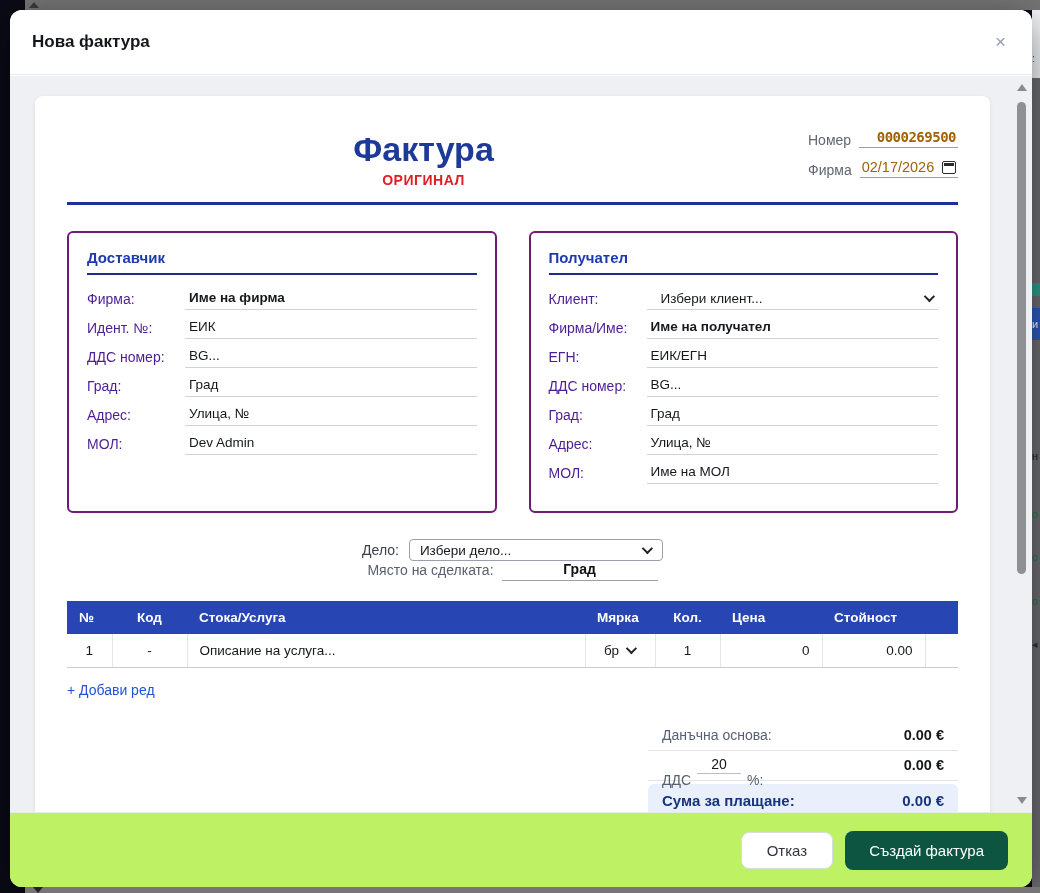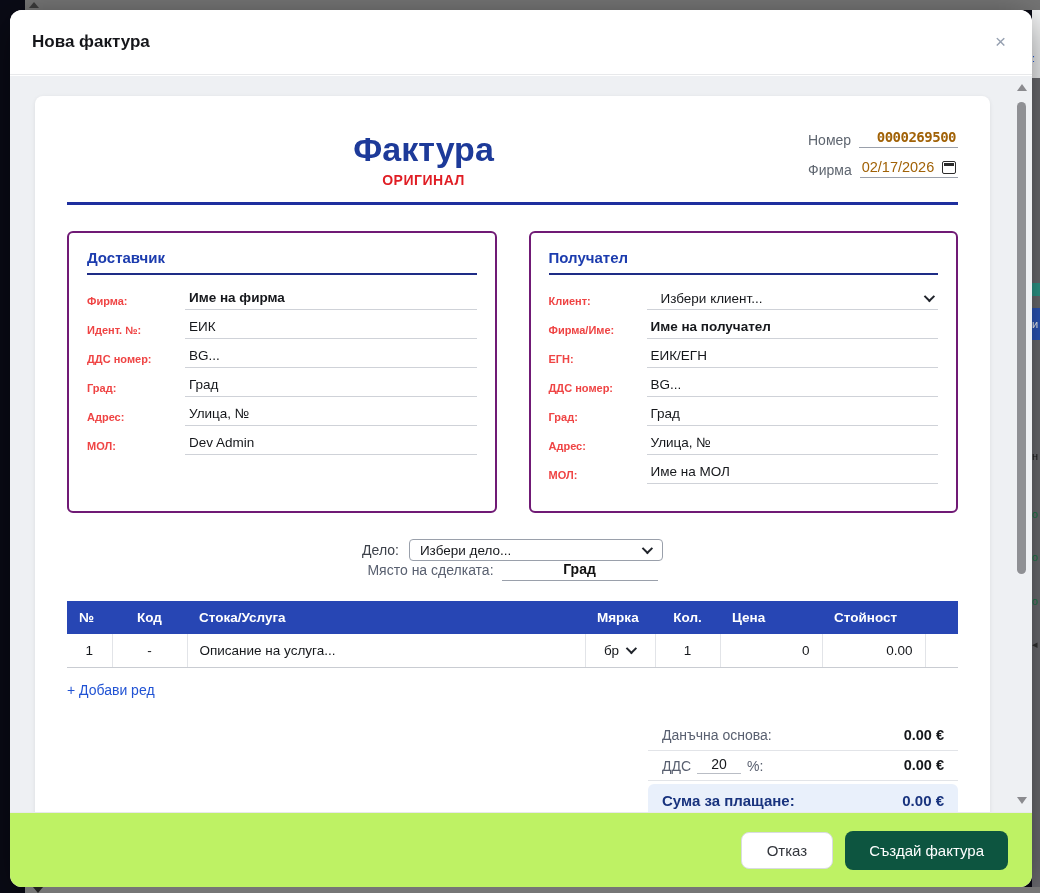--- a/index.html
+++ b/index.html
@@ -39,21 +39,21 @@
   .date-value { flex:1; font-size:14.5px; }
   .cal-icon { width:14px; height:13px; border:1.6px solid #2b2b2b; border-radius:2px; position:relative; margin-left:6px; }
   .cal-icon::before { content:""; position:absolute; left:1px; right:1px; top:1px; height:3px; background:#2b2b2b; }
 
   .blue-rule { height:3px; background:#1e2f9e; margin-top:14px; }
 
   .panels { display:flex; gap:32px; margin-top:26px; }
   .panel { flex:1; border:2px solid #701a75; border-radius:6px; background:#fff; padding:16px 18px 20px 18px; }
   .panel-heading { font-size:15px; font-weight:bold; color:#1c3cae; padding-bottom:7px; border-bottom:2px solid #1e2c86; margin-bottom:13px; }
   .field-row { display:flex; align-items:flex-end; margin-bottom:7px; }
-  .field-label { width:98px; min-width:98px; color:#ef4444; font-size:11px; padding-bottom:3px;font-weight:bold; }
+  .field-label { width:98px; min-width:98px; color:#4c1d95; font-size:14px; padding-bottom:3px; }
   .field-input { flex:1; border-bottom:1px solid #cfd2d8; font-size:13.5px; color:#16181c; padding:2px 4px 3px 4px; min-height:22px; }
   .field-input.bold { font-weight:bold; }
   .select-line { flex:1; border-bottom:1px solid #cfd2d8; font-size:13.5px; color:#16181c; padding:2px 4px 3px 14px; display:flex; align-items:center; min-height:22px; }
   .select-line .txt { flex:1; }
   .chev { width:8px; height:8px; border-right:2px solid #20242b; border-bottom:2px solid #20242b; transform:rotate(45deg) translateY(-2px); margin-right:2px; }
 
   .case-row { display:flex; justify-content:space-between; align-items:center; margin-top:26px;flex-direction:column; }
   .case-left { display:flex; align-items:center; }
   .case-label { font-size:14px; color:#3d424b; margin-right:10px; }
   .case-select { width:254px; height:22px; border:1px solid #9aa0ab; border-radius:4px; background:#fff; display:flex; align-items:center; padding:0 10px; font-size:13.5px; color:#16181c; }
@@ -73,21 +73,21 @@
   td.dim { color:#8a8f98; }
   .unit-cell { display:flex; align-items:center; justify-content:center; gap:7px; }
 
   .add-row { margin-top:14px; font-size:14px; color:#2153d4; cursor:pointer; display:inline-block; }
 
   .totals { width:310px; margin-left:auto; margin-top:22px; }
   .t-row { display:flex; justify-content:space-between; align-items:center; height:30px; padding:0 14px; border-bottom:1px solid #e2e4e8; }
   .t-label { font-size:14px; color:#596070; }
   .t-value { font-size:14.5px; color:#16181c; font-weight:600; }
   .t-vat-left { display:flex; align-items:flex-end; font-size:14px; color:#596070; }
-  .vat-input { width:44px; border-bottom:1px solid #b9bdc5; text-align:center; font-size:14px; color:#16181c; margin:0 6px; padding-bottom:1px; }
+  .vat-input { width:44px; border-bottom:1px solid #b9bdc5; text-align:center; font-size:14px; color:#16181c; margin:14px 6px; padding-bottom:1px; }
   .t-row.grand { background:#e9f0fb; border-radius:6px; border-bottom:none; height:34px; margin-top:3px; }
   .t-row.grand .t-label { font-size:15px; font-weight:bold; color:#18337e; }
   .t-row.grand .t-value { font-size:15px; font-weight:bold; color:#18337e; }
 
   
   .mb-scroll { position:absolute; right:3px; top:0; width:14px; height:100%; }
   .mb-arrow-up { position:absolute; left:2px; top:8px; width:0; height:0; border-left:5px solid transparent; border-right:5px solid transparent; border-bottom:7px solid #8b8b8f; }
   .mb-thumb { position:absolute; left:2px; top:26px; width:9px; height:472px; background:#8f9094; border-radius:5px; }
   .mb-arrow-down { position:absolute; left:2px; bottom:8px; width:0; height:0; border-left:5px solid transparent; border-right:5px solid transparent; border-top:7px solid #8b8b8f; }
 

